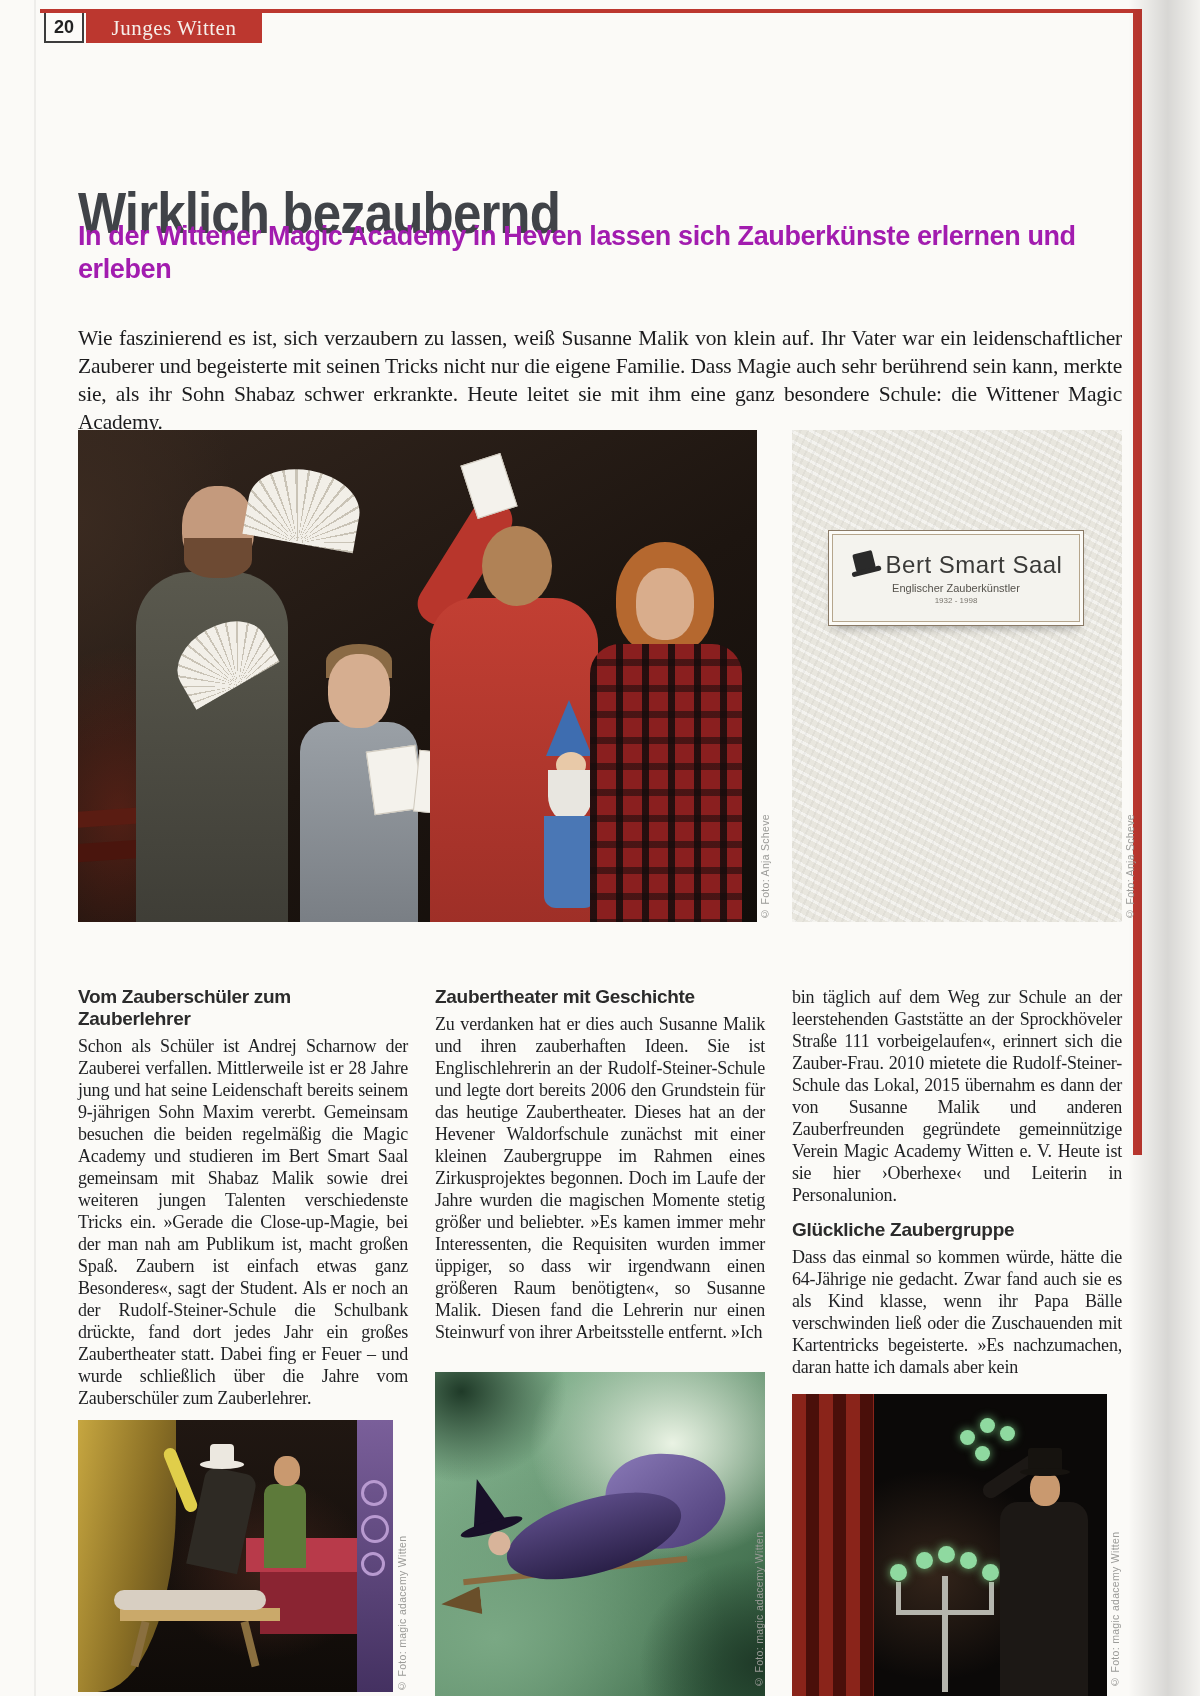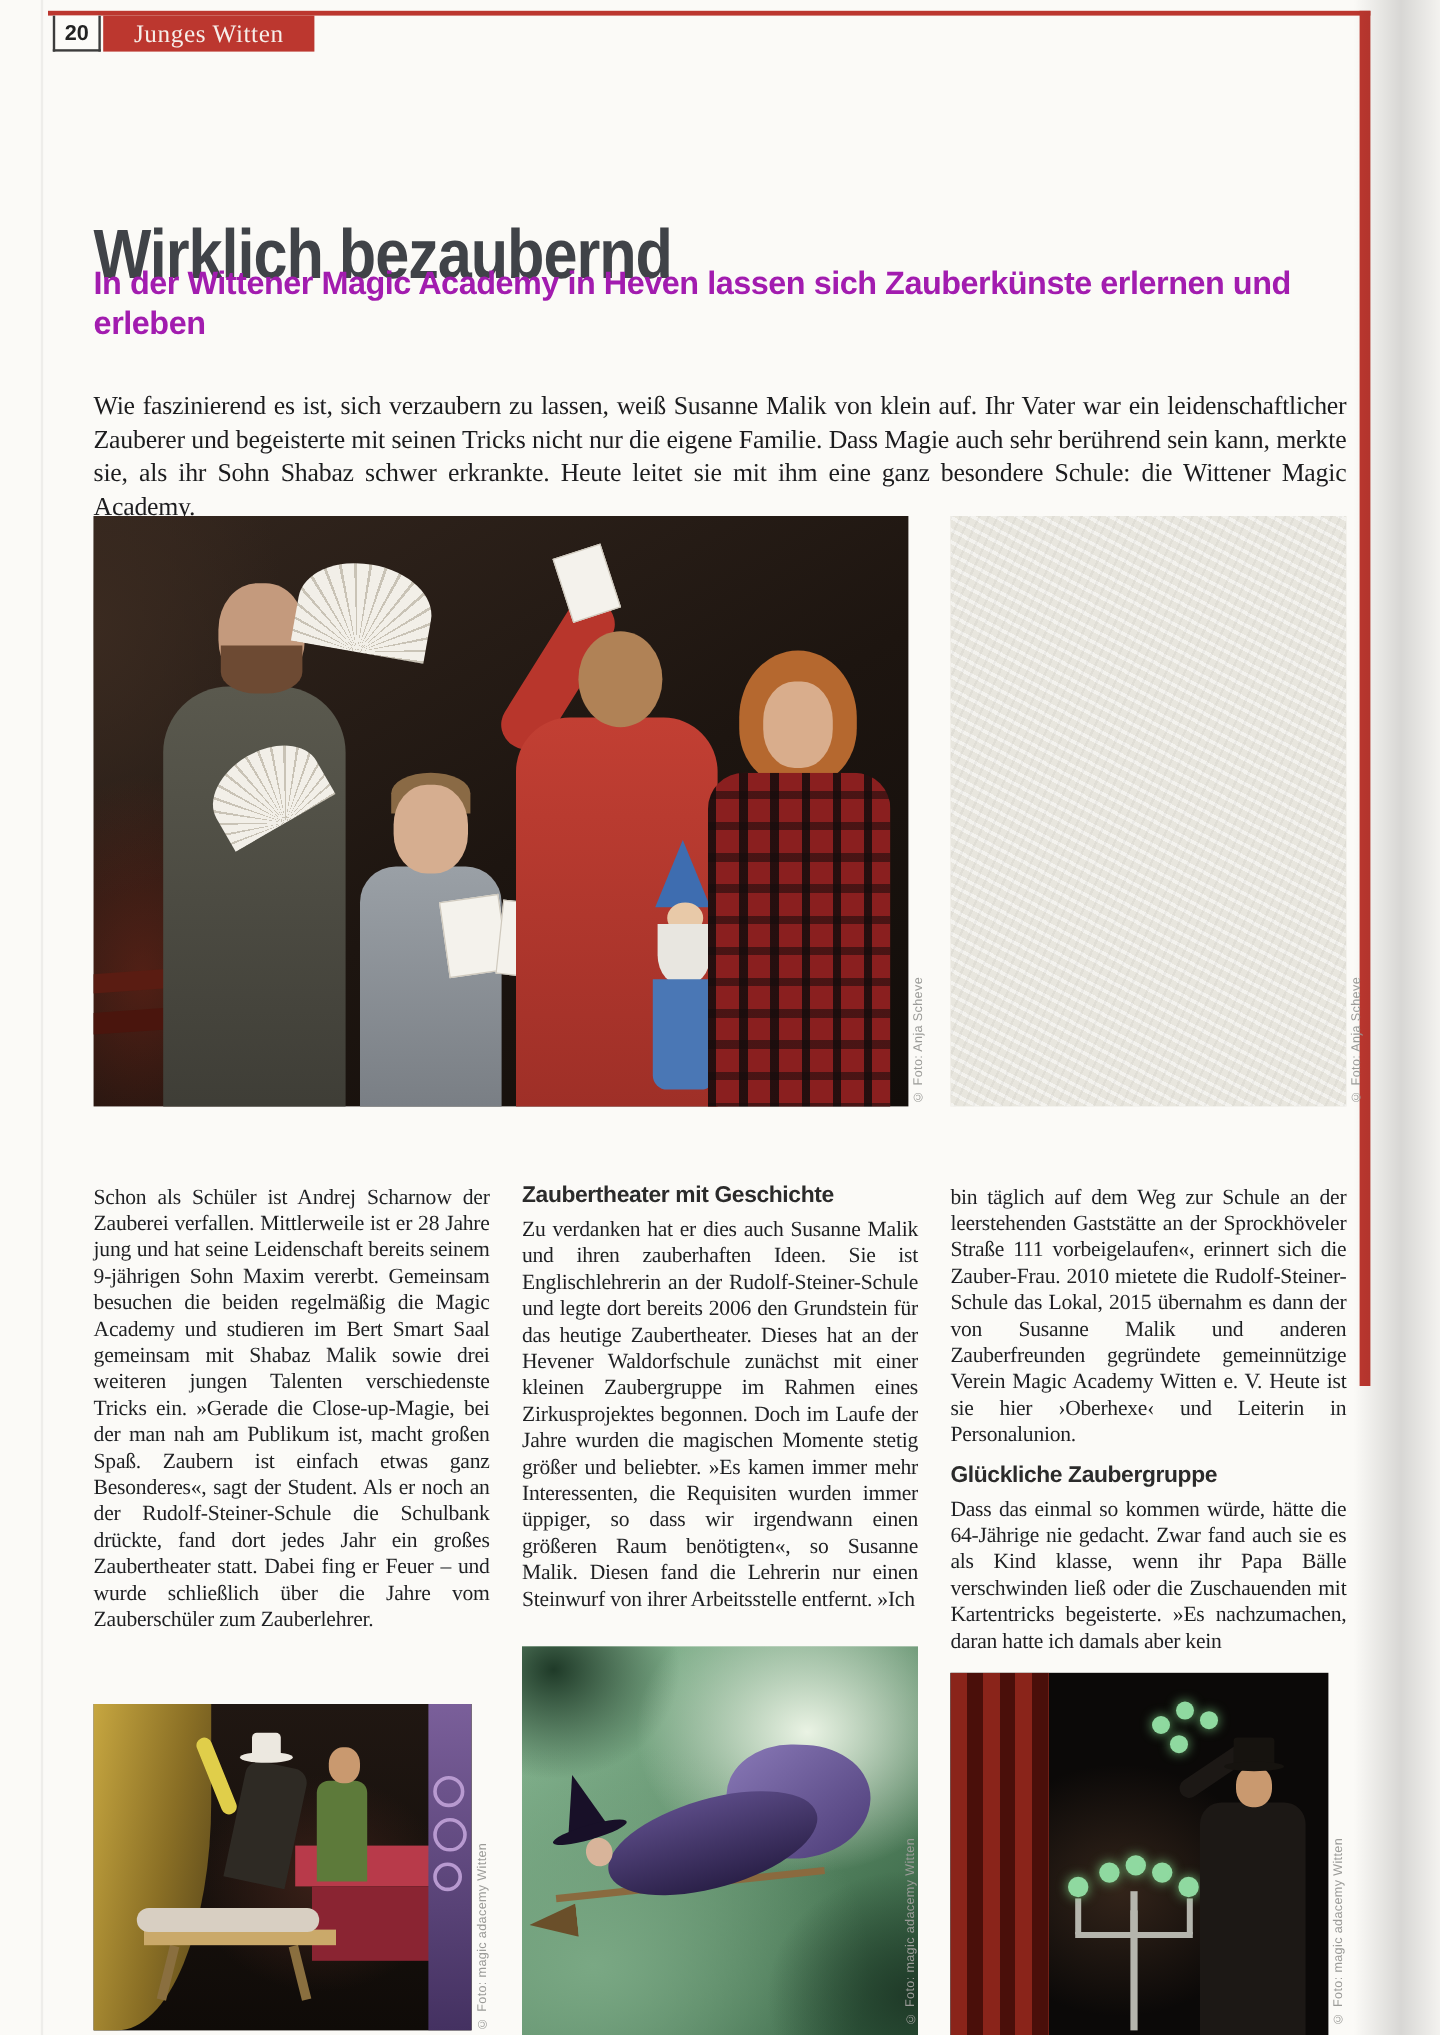--- a/index.html
+++ b/index.html
@@ -216,25 +216,37 @@
     <div class="shape puppet-beard"></div>
     <div class="shape puppet-body"></div>
     <div class="shape woman-hair"></div>
     <div class="shape woman-face"></div>
     <div class="shape woman-dress"></div>
   </figure>
   <div class="credit" style="left:759px;top:738px;height:182px;">© Foto: Anja Scheve</div>
 
   <figure class="ph-wall">
     <div class="shape wall-texture"></div>
+    <div class="shape sign">
+      <div class="sign-title-row">
+        <div class="hat">
+          <div class="hat-top"></div>
+            <div class="hat-brim"></div>
+        </div>
+        <span class="sign-title">Bert Smart Saal</span>
+      </div>
+      <div class="sign-sub">Englischer Zauberkünstler</div>
+      <div class="sign-years">1932 - 1998</div>
+    </div>
   </figure>
   <div class="credit" style="left:1124px;top:735px;height:185px;">© Foto: Anja Scheve</div>
 
 
   <section class="col col-1">
+    <h3>Vom Zauberschüler zum Zauberlehrer</h3>
     <p>Schon als Schüler ist Andrej Scharnow der Zauberei verfallen. Mittlerweile ist er 28 Jahre jung und hat seine Leidenschaft bereits seinem 9-jährigen Sohn Maxim vererbt. Gemeinsam besuchen die beiden regelmäßig die Magic Academy und studieren im Bert Smart Saal gemeinsam mit Shabaz Malik sowie drei weiteren jungen Talenten verschiedenste Tricks ein. »Gerade die Close-up-Magie, bei der man nah am Publikum ist, macht großen Spaß. Zaubern ist einfach etwas ganz Besonderes«, sagt der Student. Als er noch an der Rudolf-Steiner-Schule die Schulbank drückte, fand dort jedes Jahr ein großes Zaubertheater statt. Dabei fing er Feuer – und wurde schließlich über die Jahre vom Zauberschüler zum Zauberlehrer.</p>
   </section>
   <section class="col col-2">
     <h3>Zaubertheater mit Geschichte</h3>
     <p>Zu verdanken hat er dies auch Susanne Malik und ihren zauberhaften Ideen. Sie ist Englischlehrerin an der Rudolf-Steiner-Schule und legte dort bereits 2006 den Grundstein für das heutige Zaubertheater. Dieses hat an der Hevener Waldorfschule zunächst mit einer kleinen Zaubergruppe im Rahmen eines Zirkusprojektes begonnen. Doch im Laufe der Jahre wurden die magischen Momente stetig größer und beliebter. »Es kamen immer mehr Interessenten, die Requisiten wurden immer üppiger, so dass wir irgendwann einen größeren Raum benötigten«, so Susanne Malik. Diesen fand die Lehrerin nur einen Steinwurf von ihrer Arbeitsstelle entfernt. »Ich</p>
   </section>
   <section class="col col-3">
     <p>bin täglich auf dem Weg zur Schule an der leerstehenden Gaststätte an der Sprockhöveler Straße 111 vorbeigelaufen«, erinnert sich die Zauber-Frau. 2010 mietete die Rudolf-Steiner-Schule das Lokal, 2015 übernahm es dann der von Susanne Malik und anderen Zauberfreunden gegründete gemeinnützige Verein Magic Academy Witten e. V. Heute ist sie hier ›Oberhexe‹ und Leiterin in Personalunion.</p>
     <h3 class="h3-mid">Glückliche Zaubergruppe</h3>
     <p>Dass das einmal so kommen würde, hätte die 64-Jährige nie gedacht. Zwar fand auch sie es als Kind klasse, wenn ihr Papa Bälle verschwinden ließ oder die Zuschauenden mit Kartentricks begeisterte. »Es nachzumachen, daran hatte ich damals aber kein</p>

